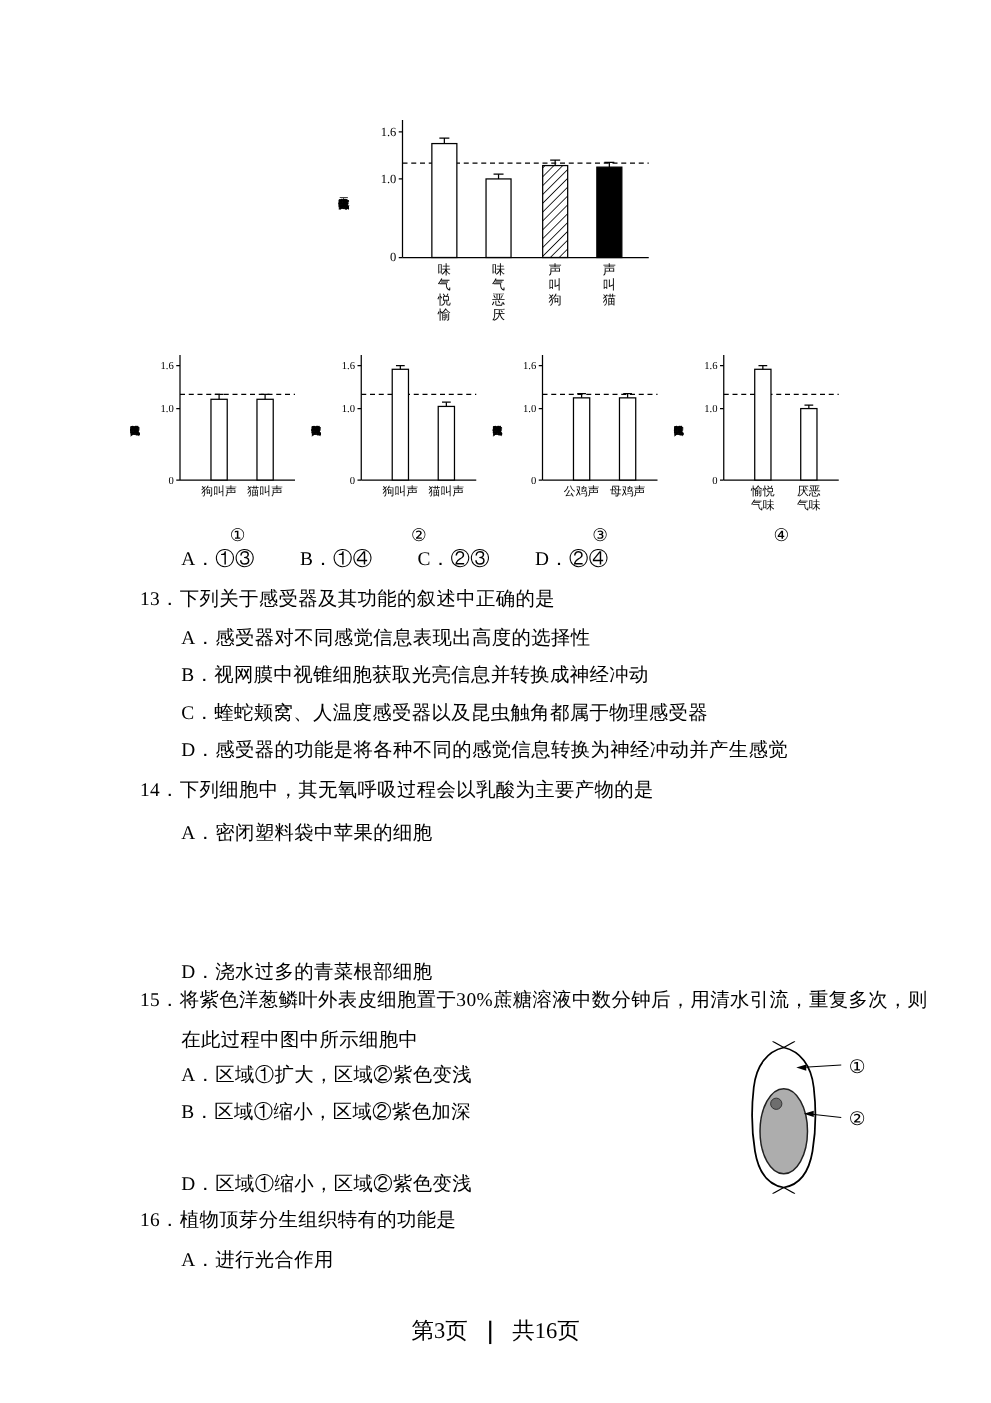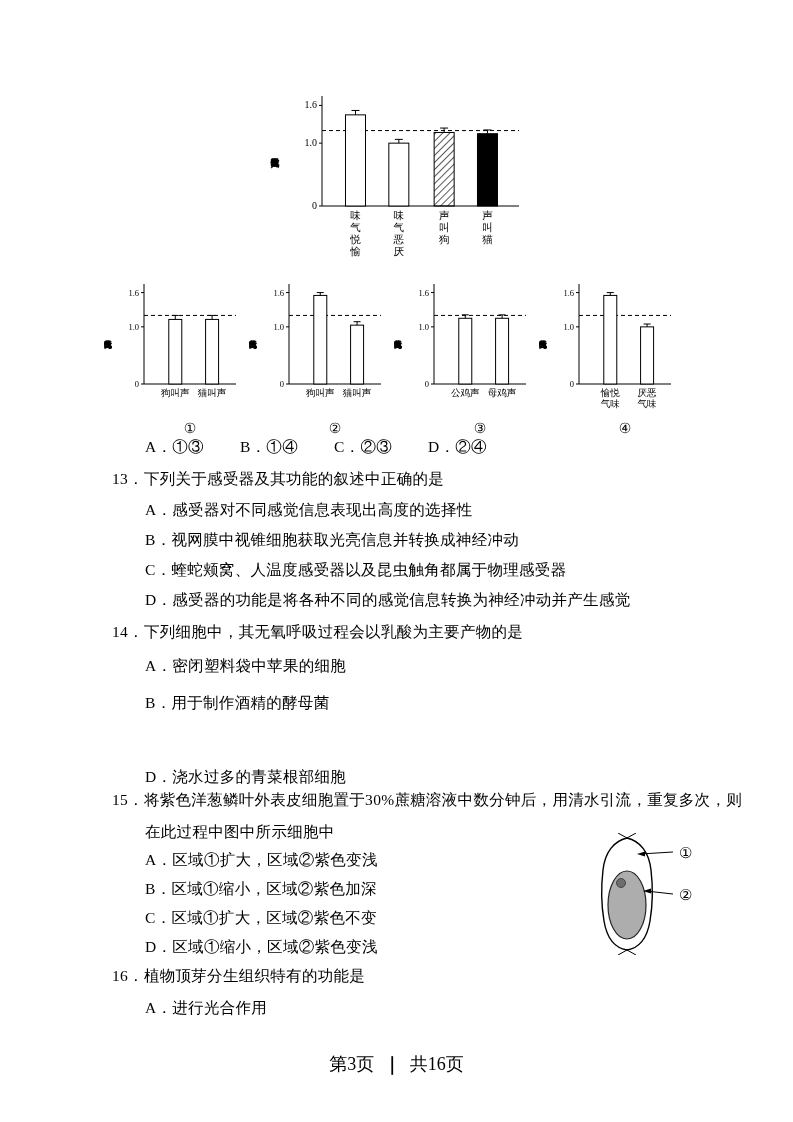--- a/index.html
+++ b/index.html
@@ -206,28 +206,26 @@
   </div>
 
   <div class="row-line stem" style="top:469px;">13．下列关于感受器及其功能的叙述中正确的是</div>
   <div class="row-line opt" style="top:500px;">A．感受器对不同感觉信息表现出高度的选择性</div>
   <div class="row-line opt" style="top:530px;">B．视网膜中视锥细胞获取光亮信息并转换成神经冲动</div>
   <div class="row-line opt" style="top:560px;">C．蝰蛇颊窝、人温度感受器以及昆虫触角都属于物理感受器</div>
   <div class="row-line opt" style="top:590px;">D．感受器的功能是将各种不同的感觉信息转换为神经冲动并产生感觉</div>
 
   <div class="row-line stem" style="top:622px;">14．下列细胞中，其无氧呼吸过程会以乳酸为主要产物的是</div>
   <div class="row-line opt" style="top:656px;">A．密闭塑料袋中苹果的细胞</div>
-  <div class="row-line opt" style="top:693px;">B．用于制作酒精的酵母菌</div>
   <div class="row-line opt" style="top:767px;">D．浇水过多的青菜根部细胞</div>
 
   <div class="row-line stem" style="top:790px;">15．将紫色洋葱鳞叶外表皮细胞置于30%蔗糖溶液中数分钟后，用清水引流，重复多次，则</div>
   <div class="row-line opt" style="top:850px;">A．区域①扩大，区域②紫色变浅</div>
   <div class="row-line" style="left:145px; top:822px;">在此过程中图中所示细胞中</div>
   <div class="row-line opt" style="top:879px;">B．区域①缩小，区域②紫色加深</div>
-  <div class="row-line opt" style="top:908px;">C．区域①扩大，区域②紫色不变</div>
   <div class="row-line opt" style="top:937px;">D．区域①缩小，区域②紫色变浅</div>
 
   <svg class="diagram-svg" width="80" height="122" viewBox="0 0 80 122">
 
     <path d="M32,5 L23,0 M32,5 L41,0 M32,117 L23,122 M32,117 L41,122" stroke="#000" stroke-width="1" fill="none"></path>
 
     <path d="M32,5 C45,8 54,19 56,37 C58,54 58,70 55,88 C52,106 44,115 32,117 C20,115 12,106 9,88 C6,70 6,54 8,37 C10,19 19,8 32,5 Z" fill="none" stroke="#000" stroke-width="1.4"></path>
 
     <ellipse cx="32" cy="72" rx="19" ry="34" fill="#adadad" stroke="#222" stroke-width="1.2"></ellipse>
 

